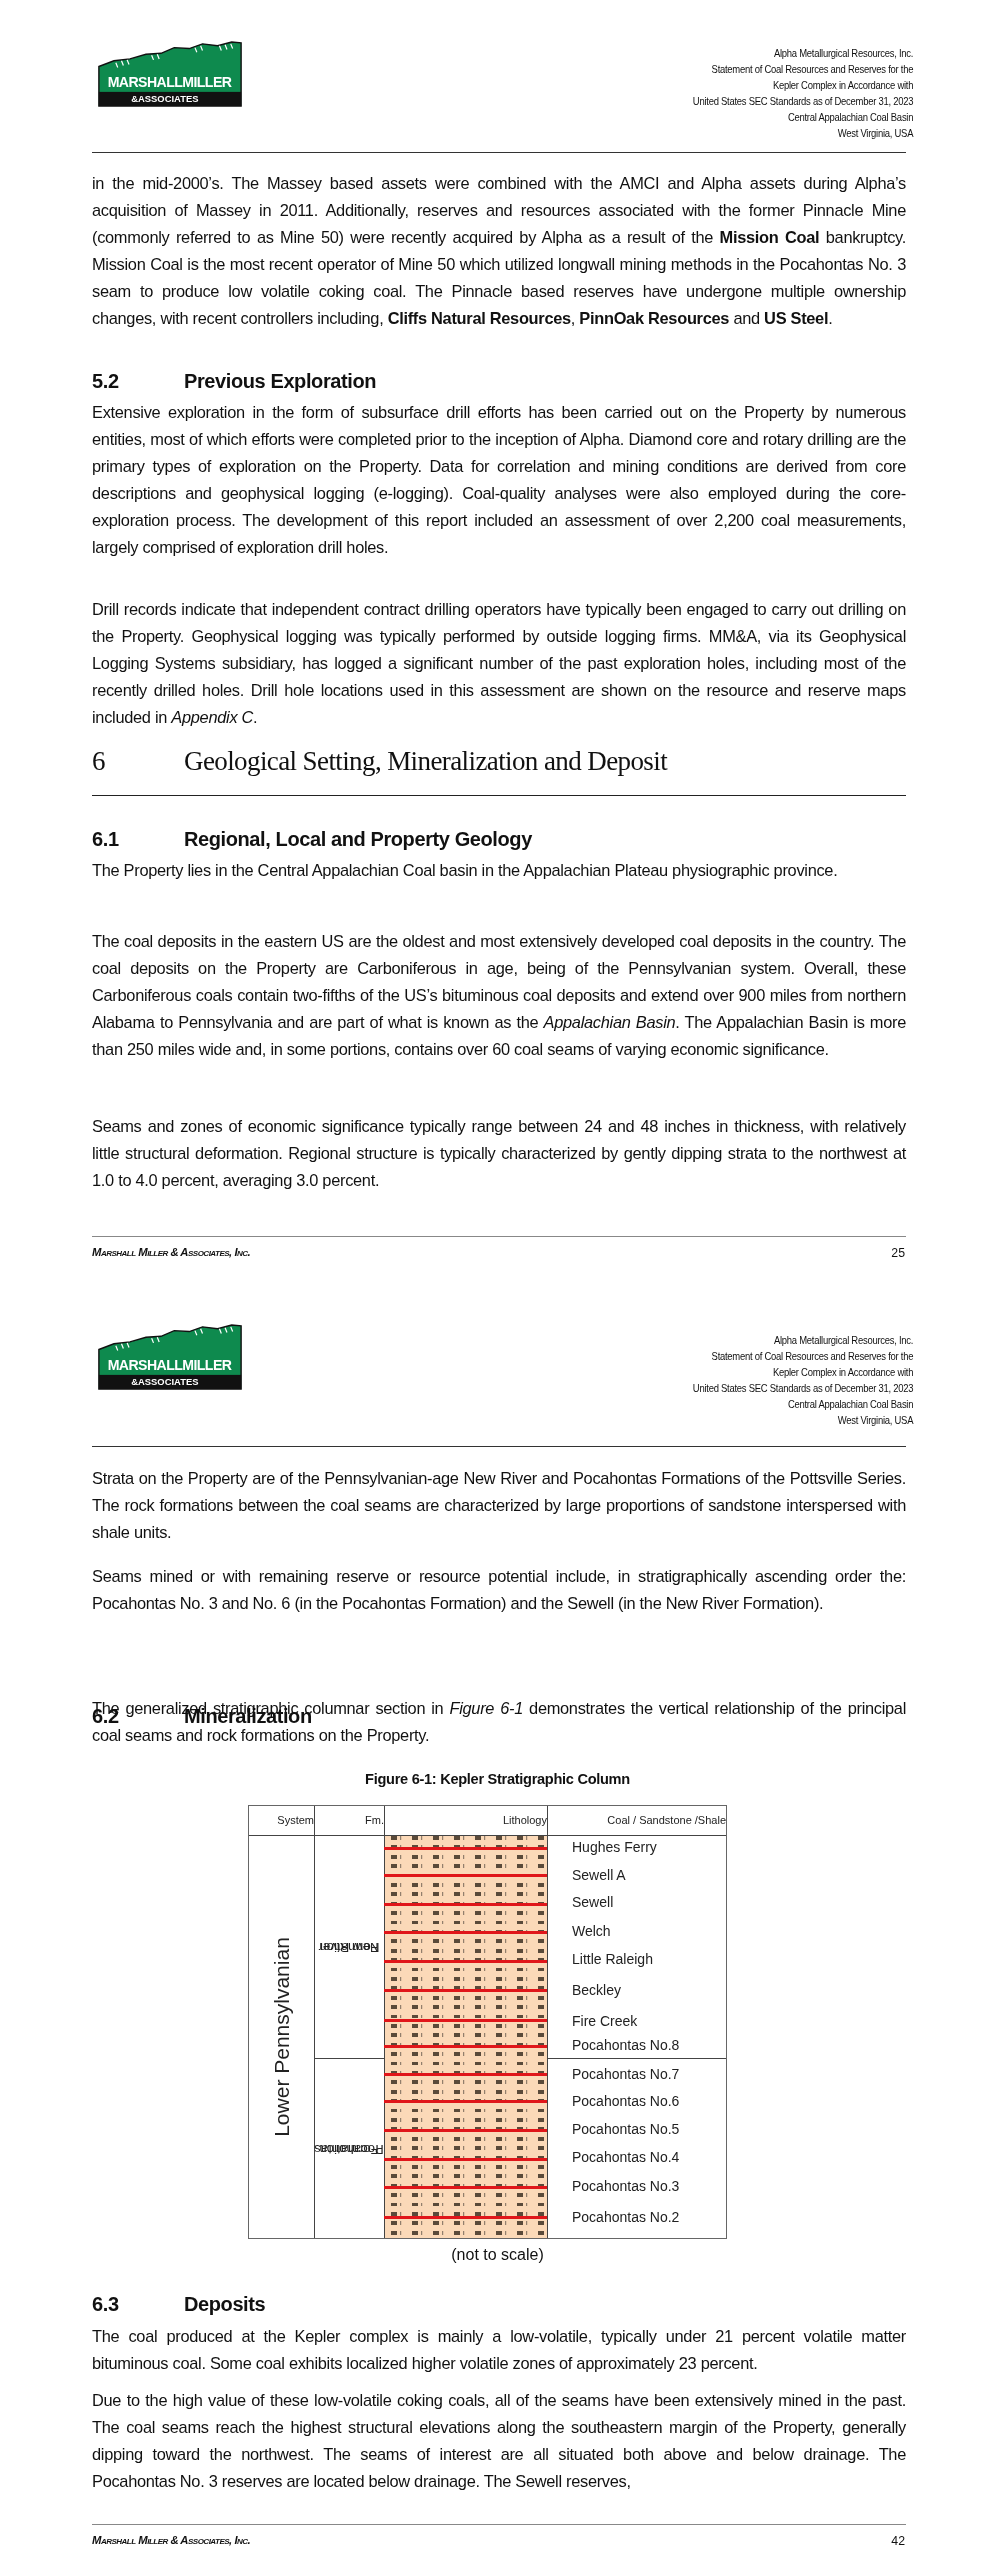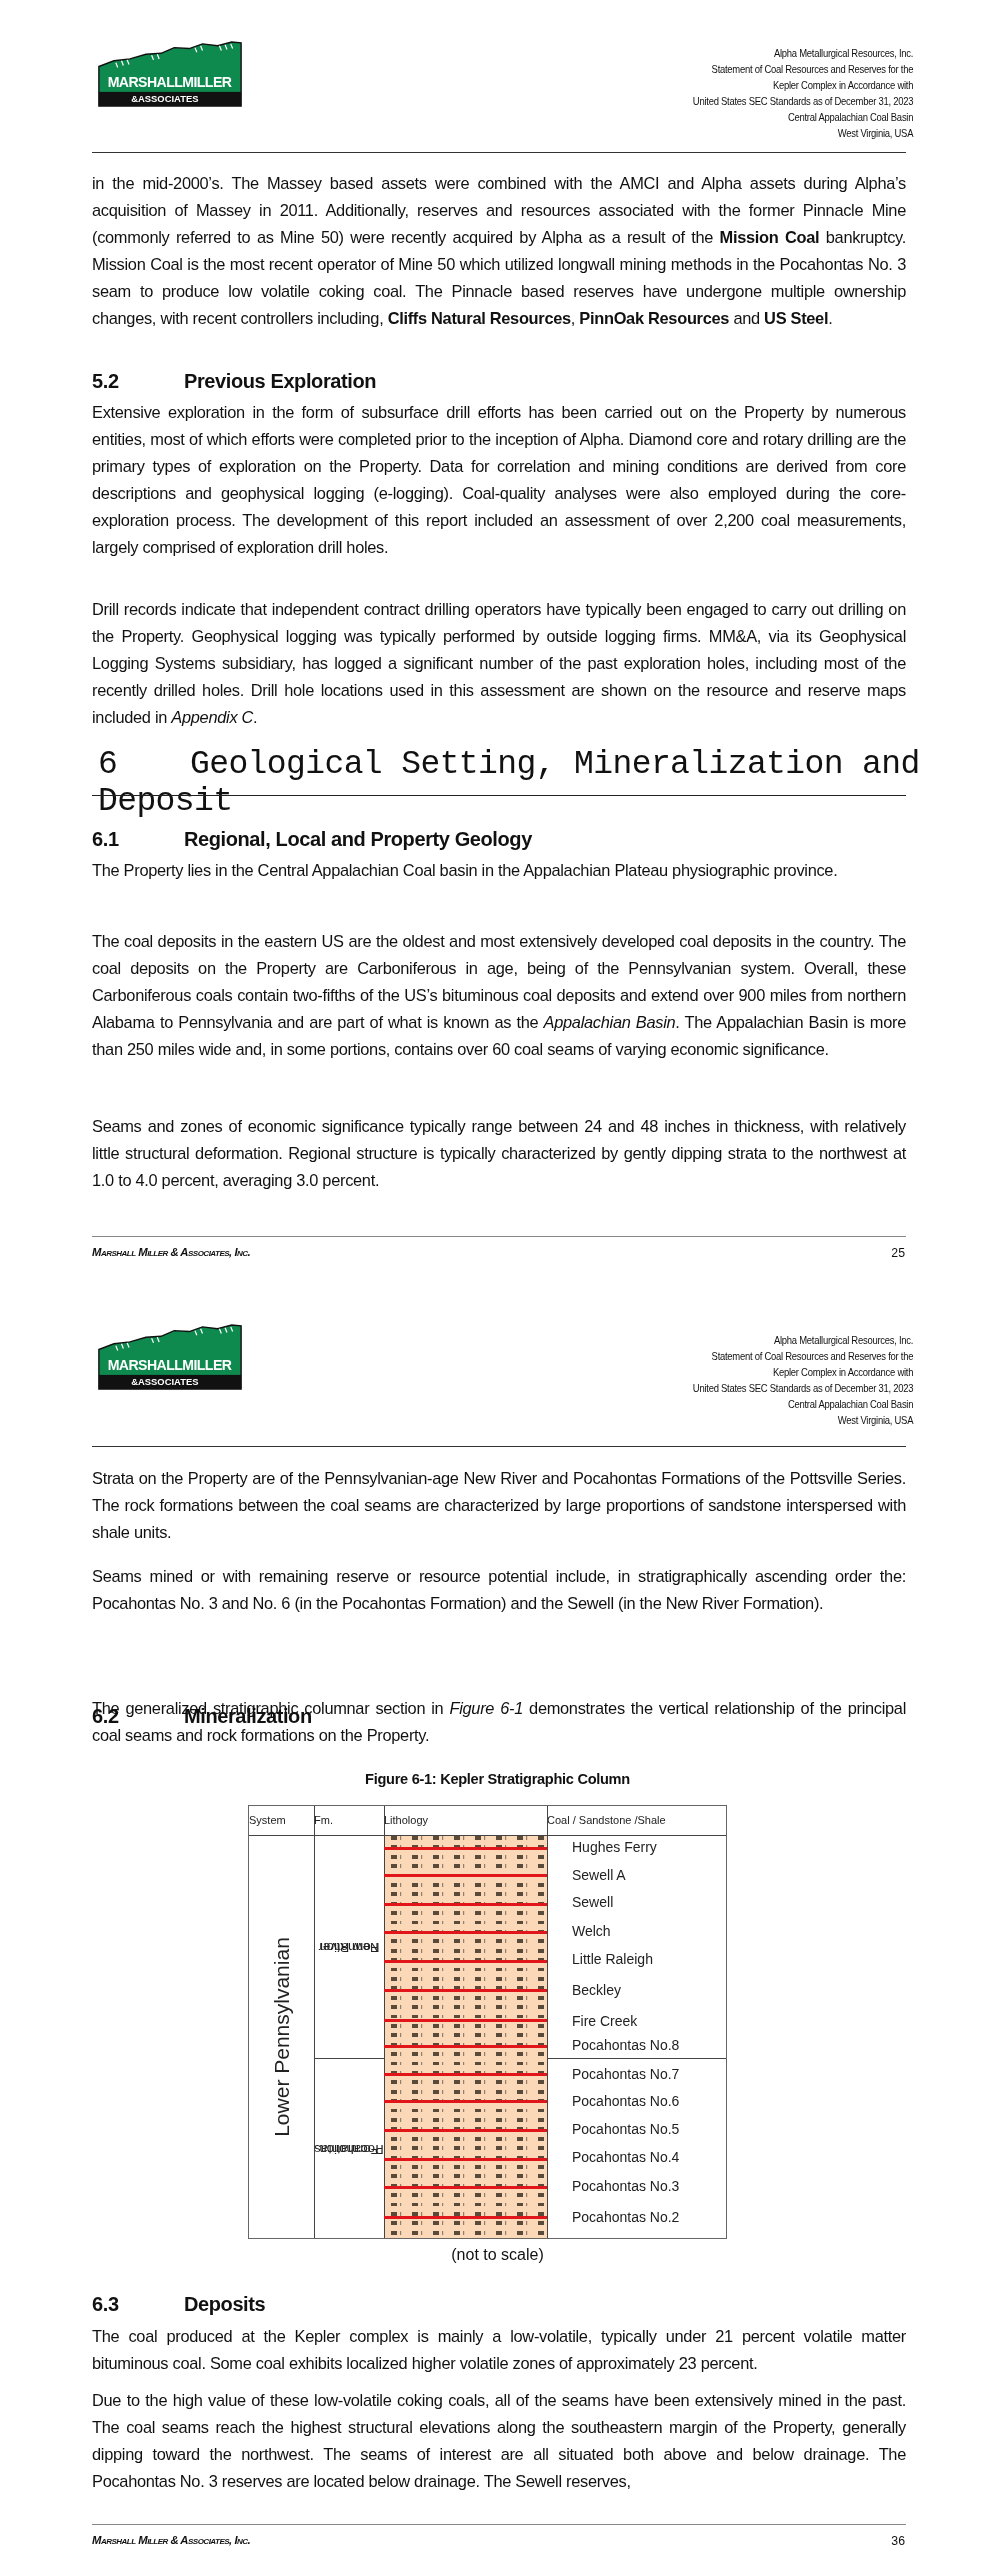--- a/index.html
+++ b/index.html
@@ -11,32 +11,32 @@
               font-family: "Liberation Sans", sans-serif; letter-spacing: -0.3px; transform: scaleX(0.86); transform-origin: right top; }
   .rule { position: absolute; left: 92px; width: 814px; height: 0; border-top: 0.9px solid #333; }
   .rule.thick { border-top: 1.9px solid #222; }
   .rule.gray { border-top: 1.9px solid #888; }
   .para { position: absolute; left: 92px; width: 814px; font-size: 16.4px; line-height: 27px;
           text-align: justify; font-family: "Liberation Sans", sans-serif; letter-spacing: -0.3px; }
   .para b { font-weight: bold; }
   .para i { font-style: italic; }
   .h2 { position: absolute; left: 92px; font-size: 20px; font-weight: bold; font-family: "Liberation Sans", sans-serif; letter-spacing: -0.4px; }
   .h2 .num { display: inline-block; width: 92px; }
-  .h1 { position: absolute; left: 92px; font-size: 33px; font-family: Liberation Mono, monospace; letter-spacing: -0.6px; margin-left: 6px; }
+  .h1 { position: absolute; left: 92px; font-size: 27px; font-family: Liberation Serif, serif; letter-spacing: -0.6px; }
   .h1 .num { display: inline-block; width: 92px; }
   .footer-left { position: absolute; left: 92px; font-size: 11.3px; font-style: italic; font-weight: bold;
                  font-variant: small-caps; font-family: "Liberation Sans", sans-serif; letter-spacing: -0.5px; }
   .footer-right { position: absolute; right: 90px; font-size: 12.3px; font-family: "Liberation Sans", sans-serif; text-align: right; }
   .fig-caption { position: absolute; left: 0; width: 995px; text-align: center; font-size: 14.6px; font-weight: bold;
                  font-family: "Liberation Sans", sans-serif; letter-spacing: -0.3px; }
   .fig-note { position: absolute; left: 0; width: 995px; text-align: center; font-size: 16px; font-family: "Liberation Sans", sans-serif; }
   .strat { position: absolute; left: 248px; top: 1805px; width: 479px; height: 434px; border: 0.9px solid #666; box-sizing: border-box; background: #fff; }
   .strat .col-line { position: absolute; top: 0; bottom: 0; border-left: 0.9px solid #444; }
   .strat .hrow { position: absolute; left: 0; right: 0; top: 0; height: 29px; border-bottom: 0.9px solid #444; }
-  .strat .hcell { position: absolute; top: 0; height: 29px; line-height: 29px; text-align: left; font-size: 11px;
+  .strat .hcell { position: absolute; top: 0; height: 29px; line-height: 29px; text-align: right; font-size: 11px;
                   font-family: "Liberation Sans", sans-serif; color: #222; }
   .litho { position: absolute; left: 135px; width: 163px; top: 30px; bottom: 0;
            background-color: #fbd9b8;
            background-image:
              repeating-linear-gradient(90deg, transparent 0 7.5px, #5a4a3a 7.5px 13.2px, transparent 13.2px 21px),
              repeating-linear-gradient(90deg, transparent 0 2.8px, #7a6a5a 2.8px 3.8px, transparent 3.8px 21px);
            background-size: 21px 9.4px, 21px 9.4px;
            background-position: 0 3.8px, 13.2px 3.8px;
            background-repeat: repeat, repeat; }
   .litho-mask { position: absolute; left: 0; right: 0; top: 0; bottom: 0;
@@ -192,14 +192,14 @@
 <div class="fig-note" style="top:2246px;">(not to scale)</div>
 
 <div class="h2" style="top:2293px;"><span class="num">6.3</span><span>Deposits</span></div>
 
 <div class="para" style="top:2323px;">The coal produced at the Kepler complex is mainly a low-volatile, typically under 21 percent volatile matter bituminous coal.  Some coal exhibits localized higher volatile zones of approximately 23 percent.</div>
 
 <div class="para" style="top:2387px;">Due to the high value of these low-volatile coking coals, all of the seams have been extensively mined in the past.  The coal seams reach the highest structural elevations along the southeastern margin of the Property, generally dipping toward the northwest.  The seams of interest are all situated both above and below drainage.  The Pocahontas No. 3 reserves are located below drainage.  The Sewell reserves,</div>
 
 <div class="rule gray" style="top:2524px;"></div>
 <div class="footer-left" style="top:2534px;">Marshall Miller &amp; Associates, Inc.</div>
-<div class="footer-right" style="top:2534px;">36</div>
+<div class="footer-right" style="top:2534px;">42</div>
 
 
 </body></html>

